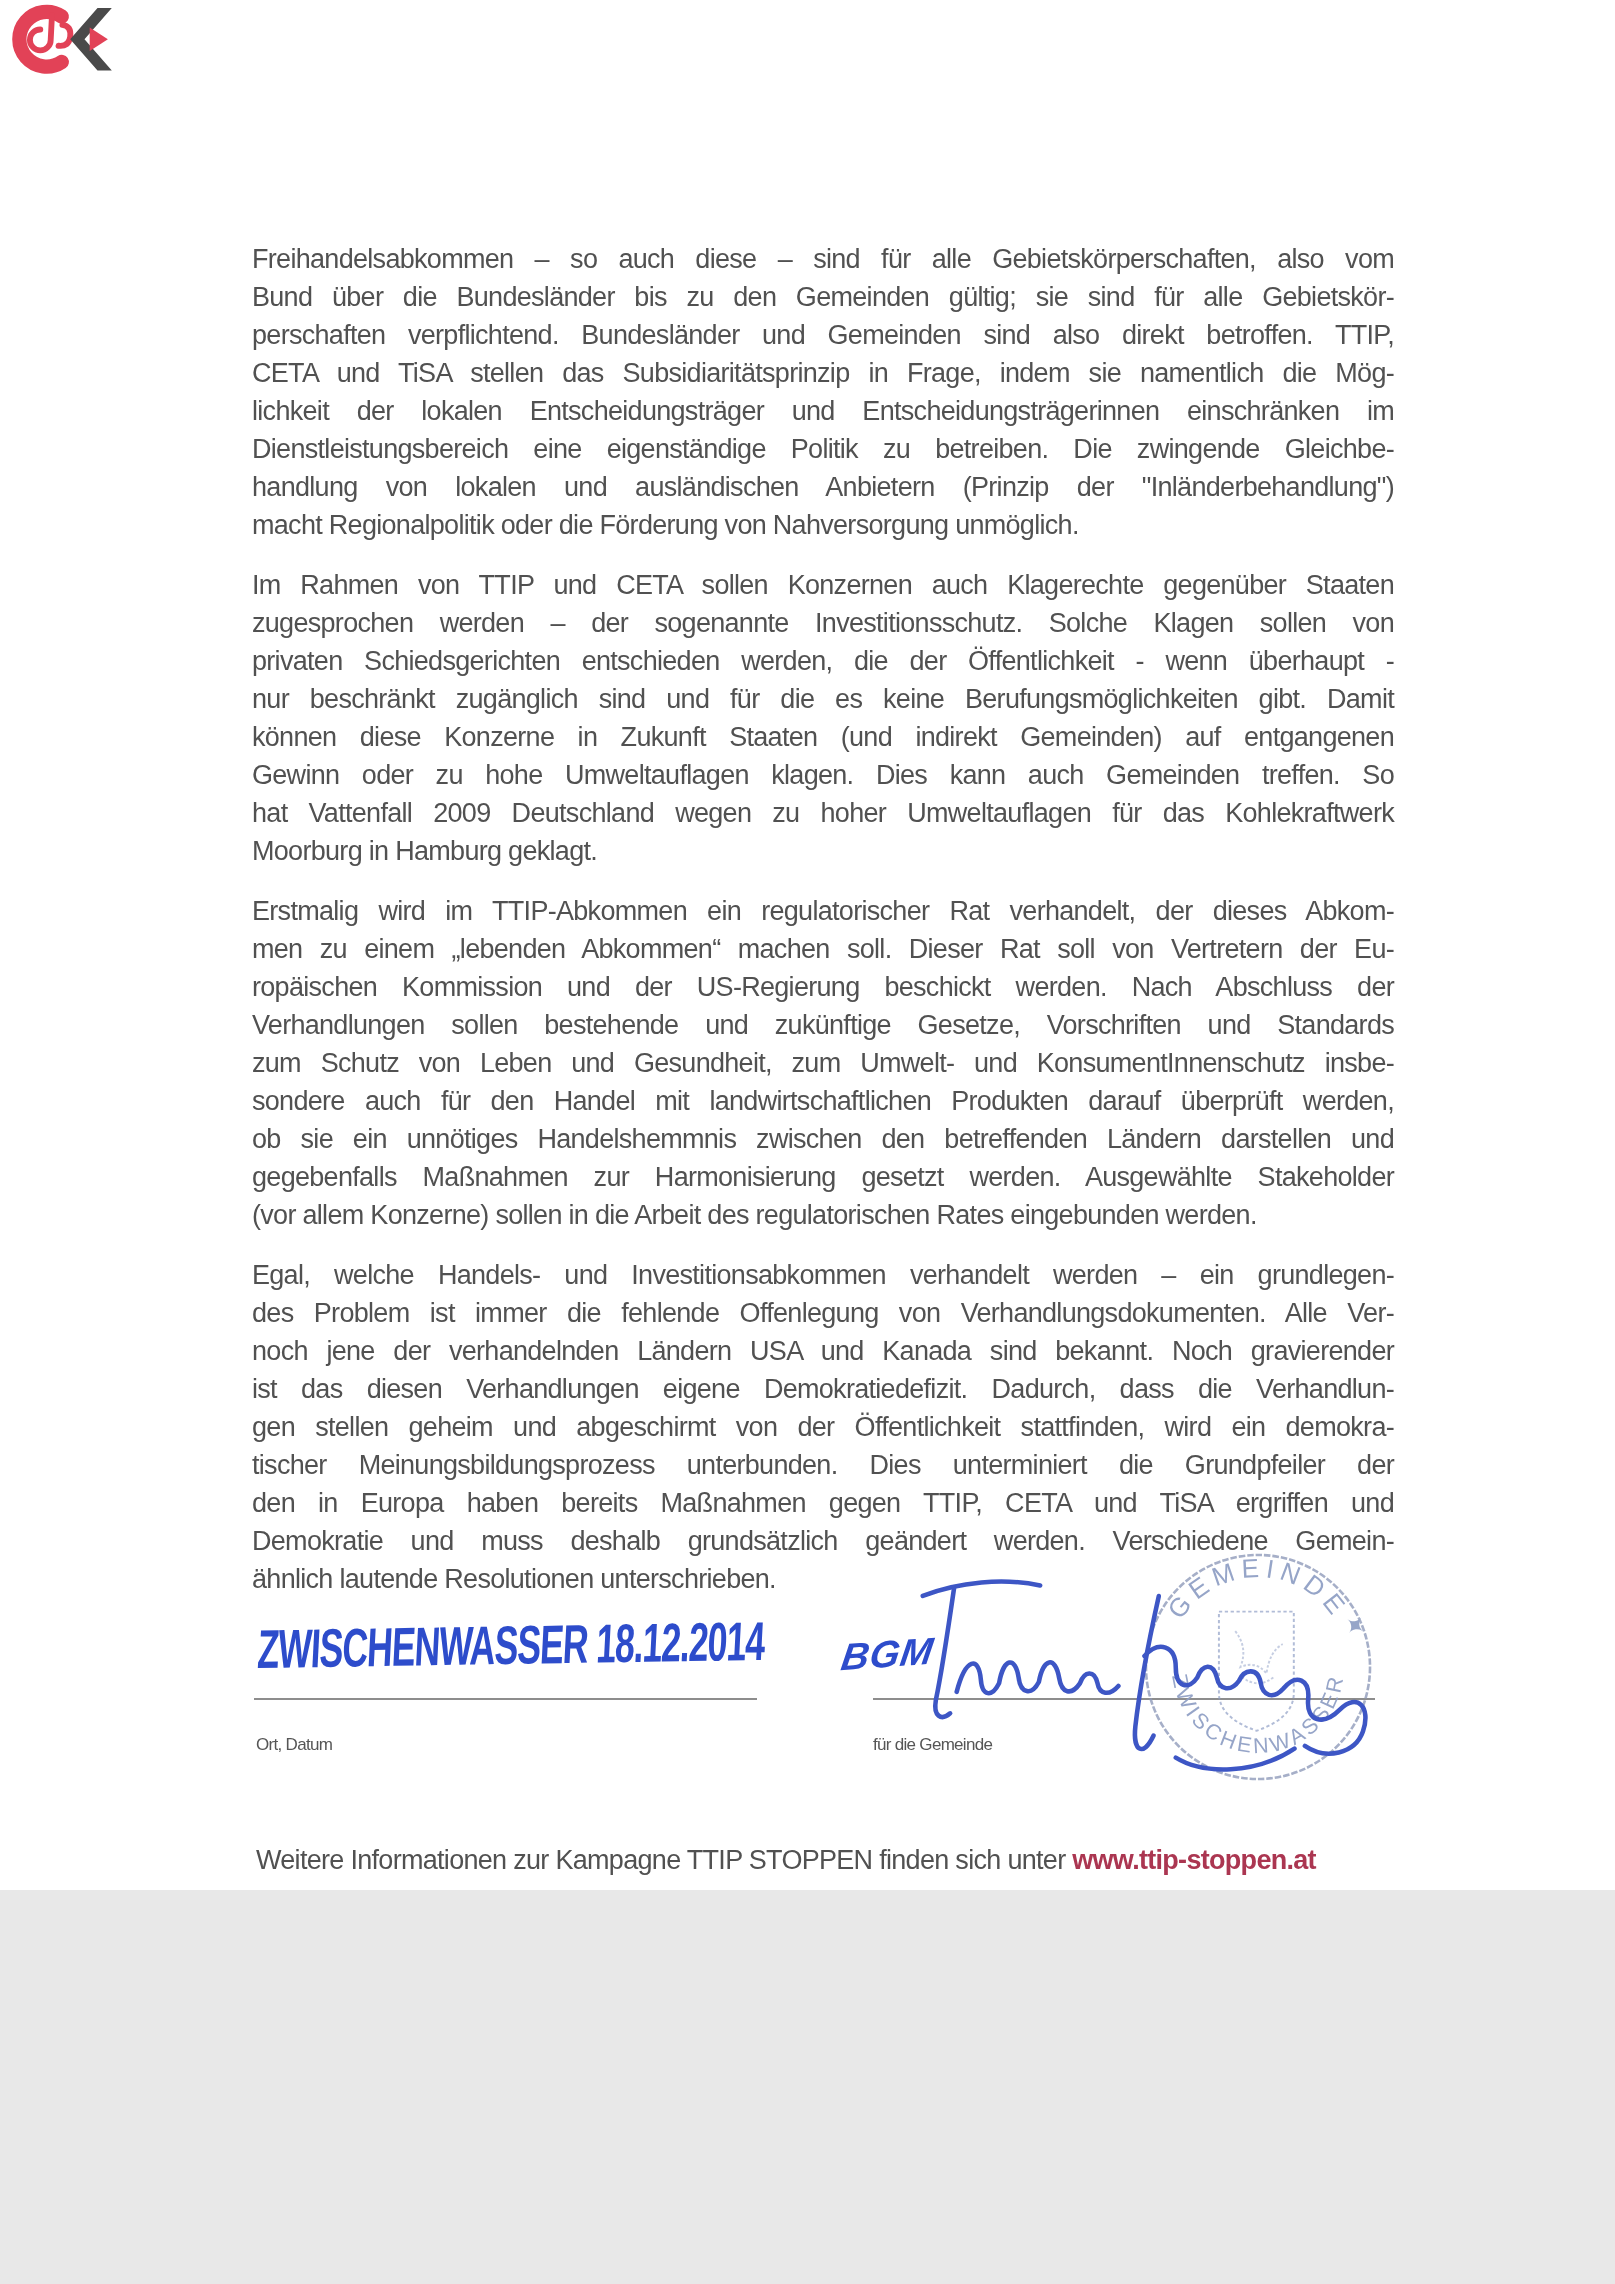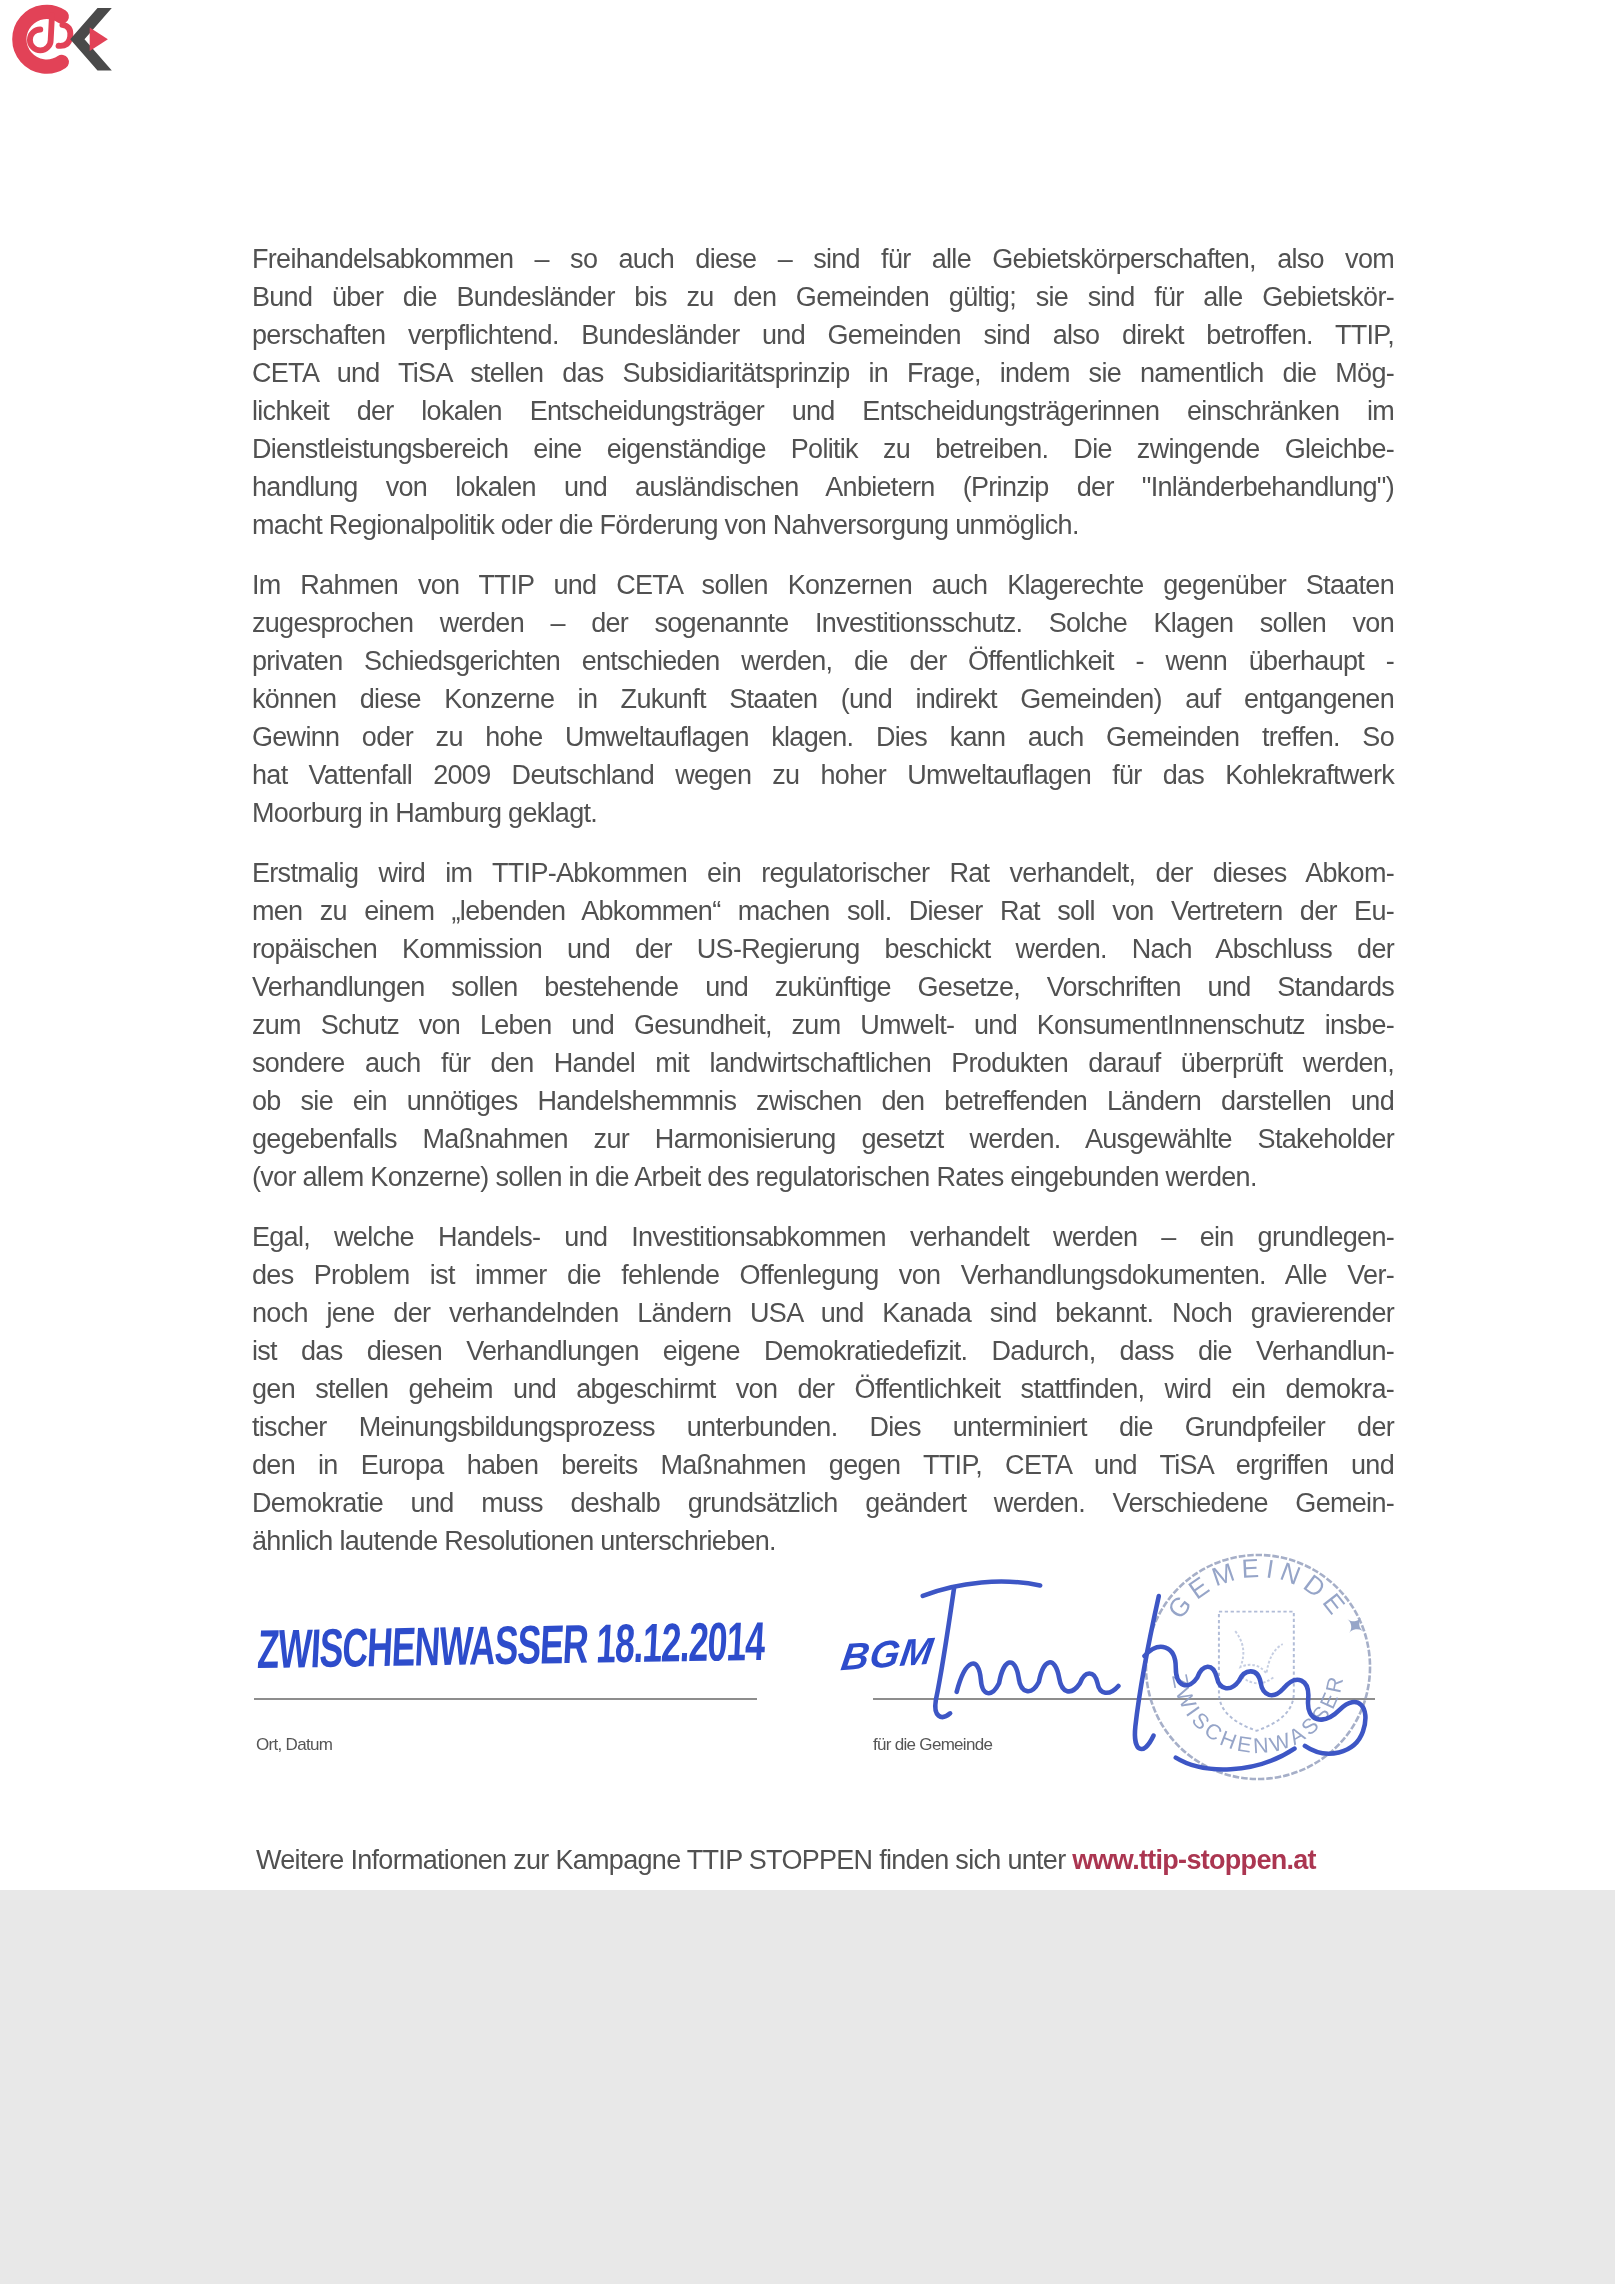--- a/index.html
+++ b/index.html
@@ -69,20 +69,21 @@
         <div class="tline">CETA und TiSA stellen das Subsidiaritätsprinzip in Frage, indem sie namentlich die Mög-</div>
         <div class="tline">lichkeit der lokalen Entscheidungsträger und Entscheidungsträgerinnen einschränken im</div>
         <div class="tline">Dienstleistungsbereich eine eigenständige Politik zu betreiben. Die zwingende Gleichbe-</div>
         <div class="tline">handlung von lokalen und ausländischen Anbietern (Prinzip der "Inländerbehandlung")</div>
         <div class="tline last">macht Regionalpolitik oder die Förderung von Nahversorgung unmöglich.</div>
       </div>
       <div class="para">
         <div class="tline">Im Rahmen von TTIP und CETA sollen Konzernen auch Klagerechte gegenüber Staaten</div>
         <div class="tline">zugesprochen werden – der sogenannte Investitionsschutz. Solche Klagen sollen von</div>
         <div class="tline">privaten Schiedsgerichten entschieden werden, die der Öffentlichkeit - wenn überhaupt -</div>
+        <div class="tline">nur beschränkt zugänglich sind und für die es keine Berufungsmöglichkeiten gibt. Damit</div>
         <div class="tline">können diese Konzerne in Zukunft Staaten (und indirekt Gemeinden) auf entgangenen</div>
         <div class="tline">Gewinn oder zu hohe Umweltauflagen klagen. Dies kann auch Gemeinden treffen. So</div>
         <div class="tline">hat Vattenfall 2009 Deutschland wegen zu hoher Umweltauflagen für das Kohlekraftwerk</div>
         <div class="tline last">Moorburg in Hamburg geklagt.</div>
       </div>
       <div class="para">
         <div class="tline">Erstmalig wird im TTIP-Abkommen ein regulatorischer Rat verhandelt, der dieses Abkom-</div>
         <div class="tline">men zu einem „lebenden Abkommen“ machen soll. Dieser Rat soll von Vertretern der Eu-</div>
         <div class="tline">ropäischen Kommission und der US-Regierung beschickt werden. Nach Abschluss der</div>
         <div class="tline">Verhandlungen sollen bestehende und zukünftige Gesetze, Vorschriften und Standards</div>

